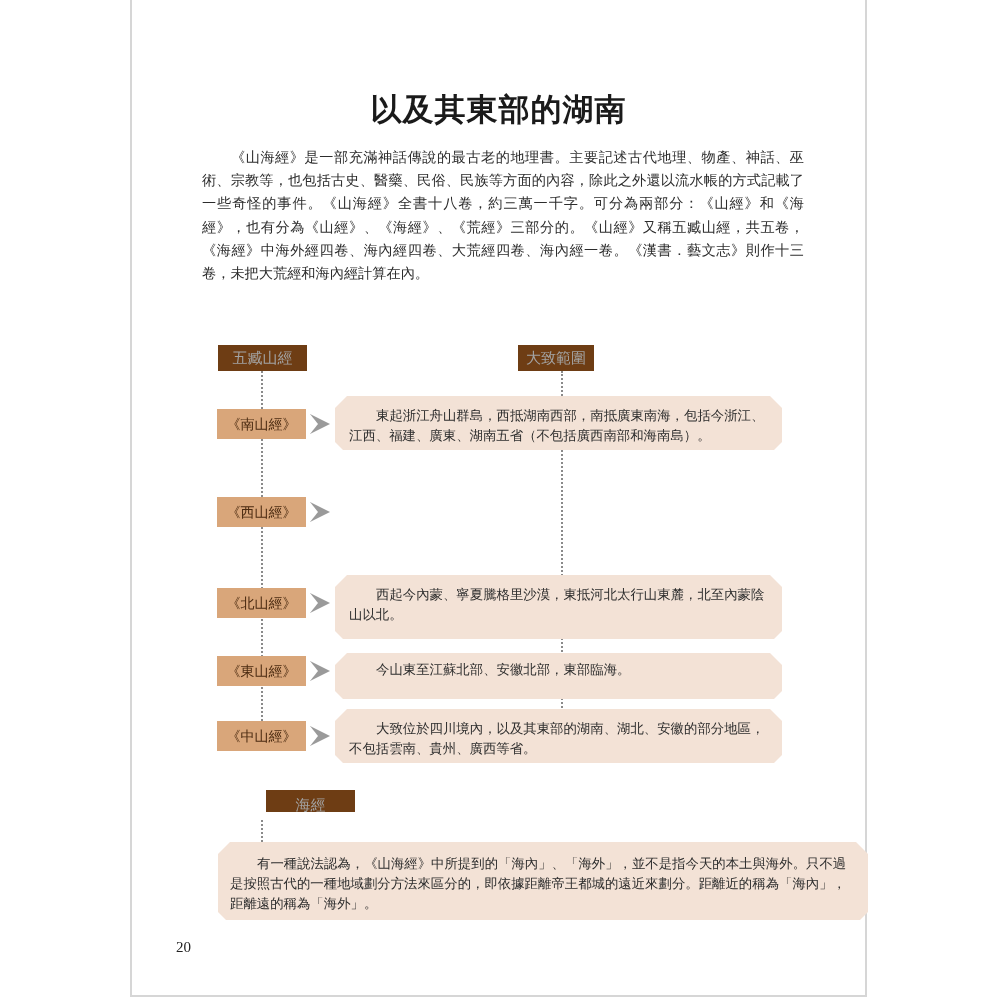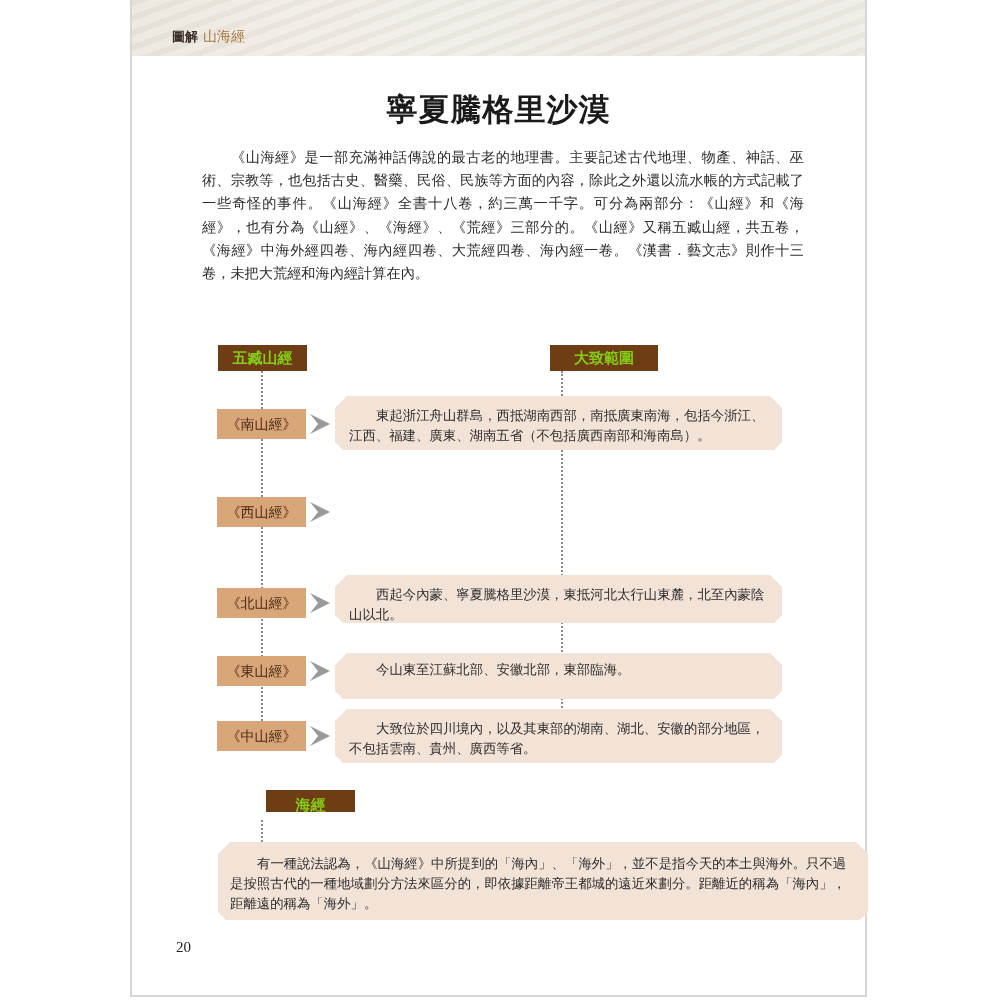--- a/index.html
+++ b/index.html
@@ -12,21 +12,21 @@
             background: linear-gradient(90deg, #ebe6dc 0%, #efebe4 20%, #f0ede8 45%, #ebe7e1 70%, #efece7 100%); }
   .banner::after { content: ""; position: absolute; inset: 0;
             background: repeating-linear-gradient(160deg, rgba(200,195,185,0.15) 0 6px, rgba(255,255,255,0.12) 6px 14px); }
   .banner-label { position: absolute; left: 40px; top: 28px; font-size: 13px; z-index: 1; }
   .banner-label .b1 { color: #3a2f28; font-weight: bold; }
   .banner-label .b2 { color: #a8773f; font-family: "DejaVu Serif", serif; margin-left: 5px; font-size: 14px; }
   .title { position: absolute; left: 0; right: 0; top: 89px; text-align: center;
            font-family: "DejaVu Serif", serif; font-weight: bold; font-size: 31px; color: #1a1a1a; letter-spacing: 1px; }
   .intro { position: absolute; left: 70px; top: 146px; width: 602px; font-family: "DejaVu Serif", serif;
            font-size: 14.2px; line-height: 23.2px; color: #2c2c2c; text-indent: 29px; text-align: justify; }
-  .hdr { position: absolute; height: 26px; background: #6e3d14; color: #84cc16; font-weight: bold;
+  .hdr { position: absolute; height: 26px; background: #6e3d14; color: #a3a3a3; font-weight: normal;
          font-size: 15px; line-height: 26px; text-align: center; }
   .vline { position: absolute; width: 0; border-left: 2px dotted #8a8a8a; }
   .lbl { position: absolute; left: 85px; width: 89px; height: 30px; background: #d9a67a; color: #4a2a10;
          font-family: "DejaVu Serif", serif; font-size: 14px; line-height: 30px; text-align: center; }
   .arrow { position: absolute; left: 178px; width: 0; height: 0;
            border-top: 10px solid transparent; border-bottom: 10px solid transparent; border-left: 20px solid #9a9a9a; }
   .arrow::after { content: ""; position: absolute; left: -20px; top: -10px; width: 0; height: 0;
            border-top: 10px solid transparent; border-bottom: 10px solid transparent; border-left: 8px solid #fff; }
   .box { position: absolute; left: 203px; width: 447px; background: #f3e2d6; color: #2d2d2d;
          font-size: 13.4px; line-height: 20px; padding: 10px 14px 0 14px; box-sizing: border-box;
@@ -35,46 +35,41 @@
   .sea-box { position: absolute; left: 86px; top: 842px; width: 650px; height: 78px; background: #f3e2d6;
              color: #2d2d2d; font-size: 13.4px; line-height: 20px; padding: 12px 12px 0 12px; box-sizing: border-box;
              clip-path: polygon(12px 0, calc(100% - 12px) 0, 100% 12px, 100% calc(100% - 8px), calc(100% - 8px) 100%, 8px 100%, 0 calc(100% - 8px), 0 12px); }
   .sea-box .t { text-indent: 27px; }
   .pnum { position: absolute; left: 44px; top: 939px; font-family: Liberation Serif, serif; font-size: 15px; color: #222; }
 </style>
 </head>
 <body>
 
 <div class="page">
-  <div class="banner">
-    <div class="banner-label">
-      <span class="b1">圖解</span><span class="b2">山海經</span>
-    </div>
-  </div>
 
-  <div class="title">寧夏騰格里沙漠</div>
+  <div class="title">以及其東部的湖南</div>
   <div class="intro">《山海經》是一部充滿神話傳說的最古老的地理書。主要記述古代地理、物產、神話、巫術、宗教等，也包括古史、醫藥、民俗、民族等方面的內容，除此之外還以流水帳的方式記載了一些奇怪的事件。《山海經》全書十八卷，約三萬一千字。可分為兩部分：《山經》和《海經》，也有分為《山經》、《海經》、《荒經》三部分的。《山經》又稱五臧山經，共五卷，《海經》中海外經四卷、海內經四卷、大荒經四卷、海內經一卷。《漢書．藝文志》則作十三卷，未把大荒經和海內經計算在內。</div>
 
   <div class="hdr" style="left:86px; top:345px; width:89px;">五臧山經</div>
-  <div class="hdr" style="left:386px; top:345px; width:108px;margin-left:32px;">大致範圍</div>
+  <div class="hdr" style="left:386px; top:345px; width:76px;">大致範圍</div>
 
   <div class="vline" style="left:129px; top:371px; height:370px;"></div>
   <div class="vline" style="left:429px; top:371px; height:340px;"></div>
   <div class="vline" style="left:129px; top:820px; height:22px;"></div>
 
   <div class="box" style="top:396px; height:54px;">
       <div class="t">東起浙江舟山群島，西抵湖南西部，南抵廣東南海，包括今浙江、江西、福建、廣東、湖南五省（不包括廣西南部和海南島）。</div>
     </div>
   <div class="lbl" style="top:409px;">《南山經》</div>
   <div class="arrow" style="top:414px;"></div>
 
   <div class="lbl" style="top:497px;">《西山經》</div>
   <div class="arrow" style="top:502px;"></div>
 
-  <div class="box" style="top:575px; height:48px;">
+  <div class="box" style="top:575px; height:64px;">
       <div class="t">西起今內蒙、寧夏騰格里沙漠，東抵河北太行山東麓，北至內蒙陰山以北。</div>
     </div>
   <div class="lbl" style="top:588px;">《北山經》</div>
   <div class="arrow" style="top:593px;"></div>
 
   <div class="box" style="top:653px; height:46px;">
       <div class="t" style="margin-top:-3px;">今山東至江蘇北部、安徽北部，東部臨海。</div>
     </div>
   <div class="lbl" style="top:656px;">《東山經》</div>
   <div class="arrow" style="top:661px;"></div>

